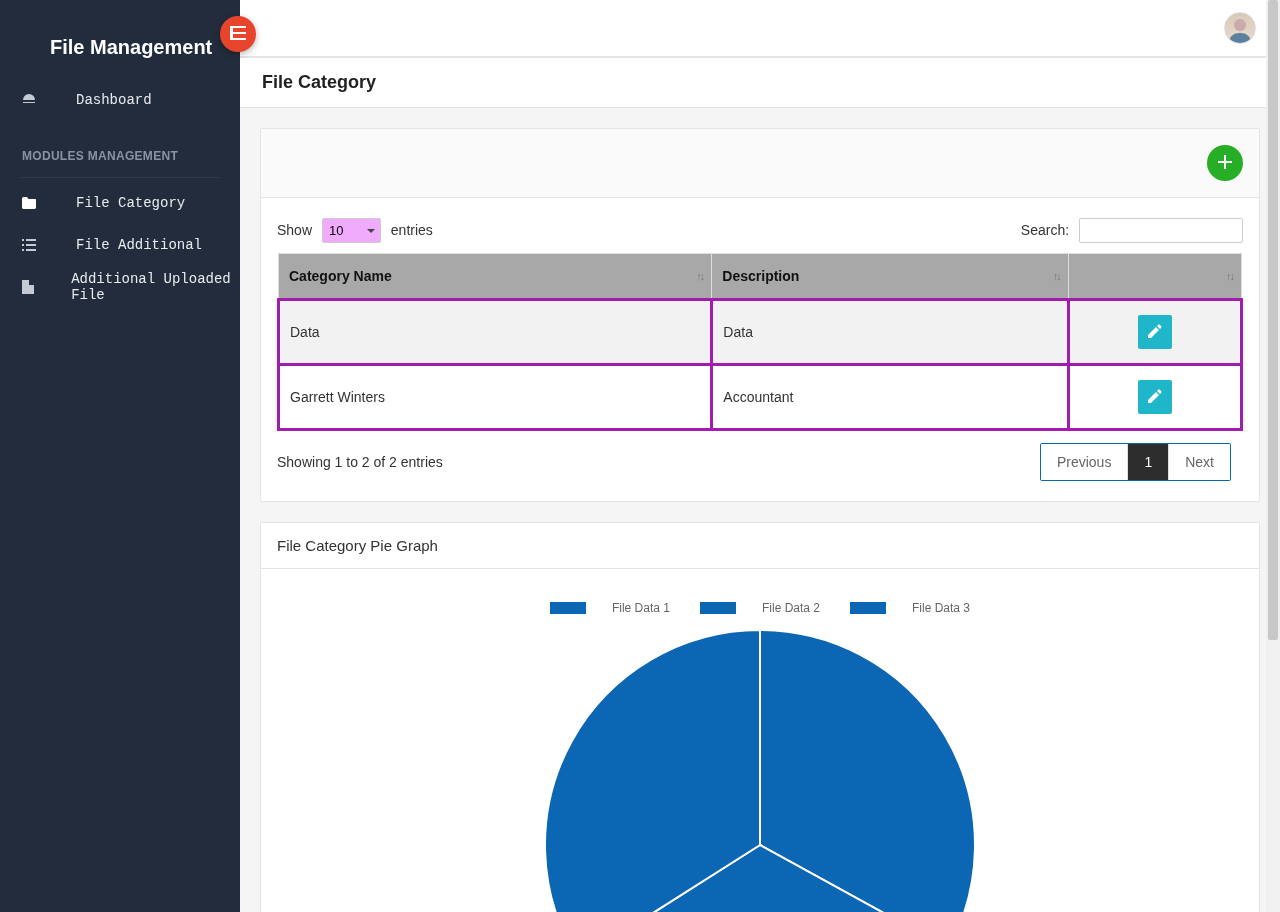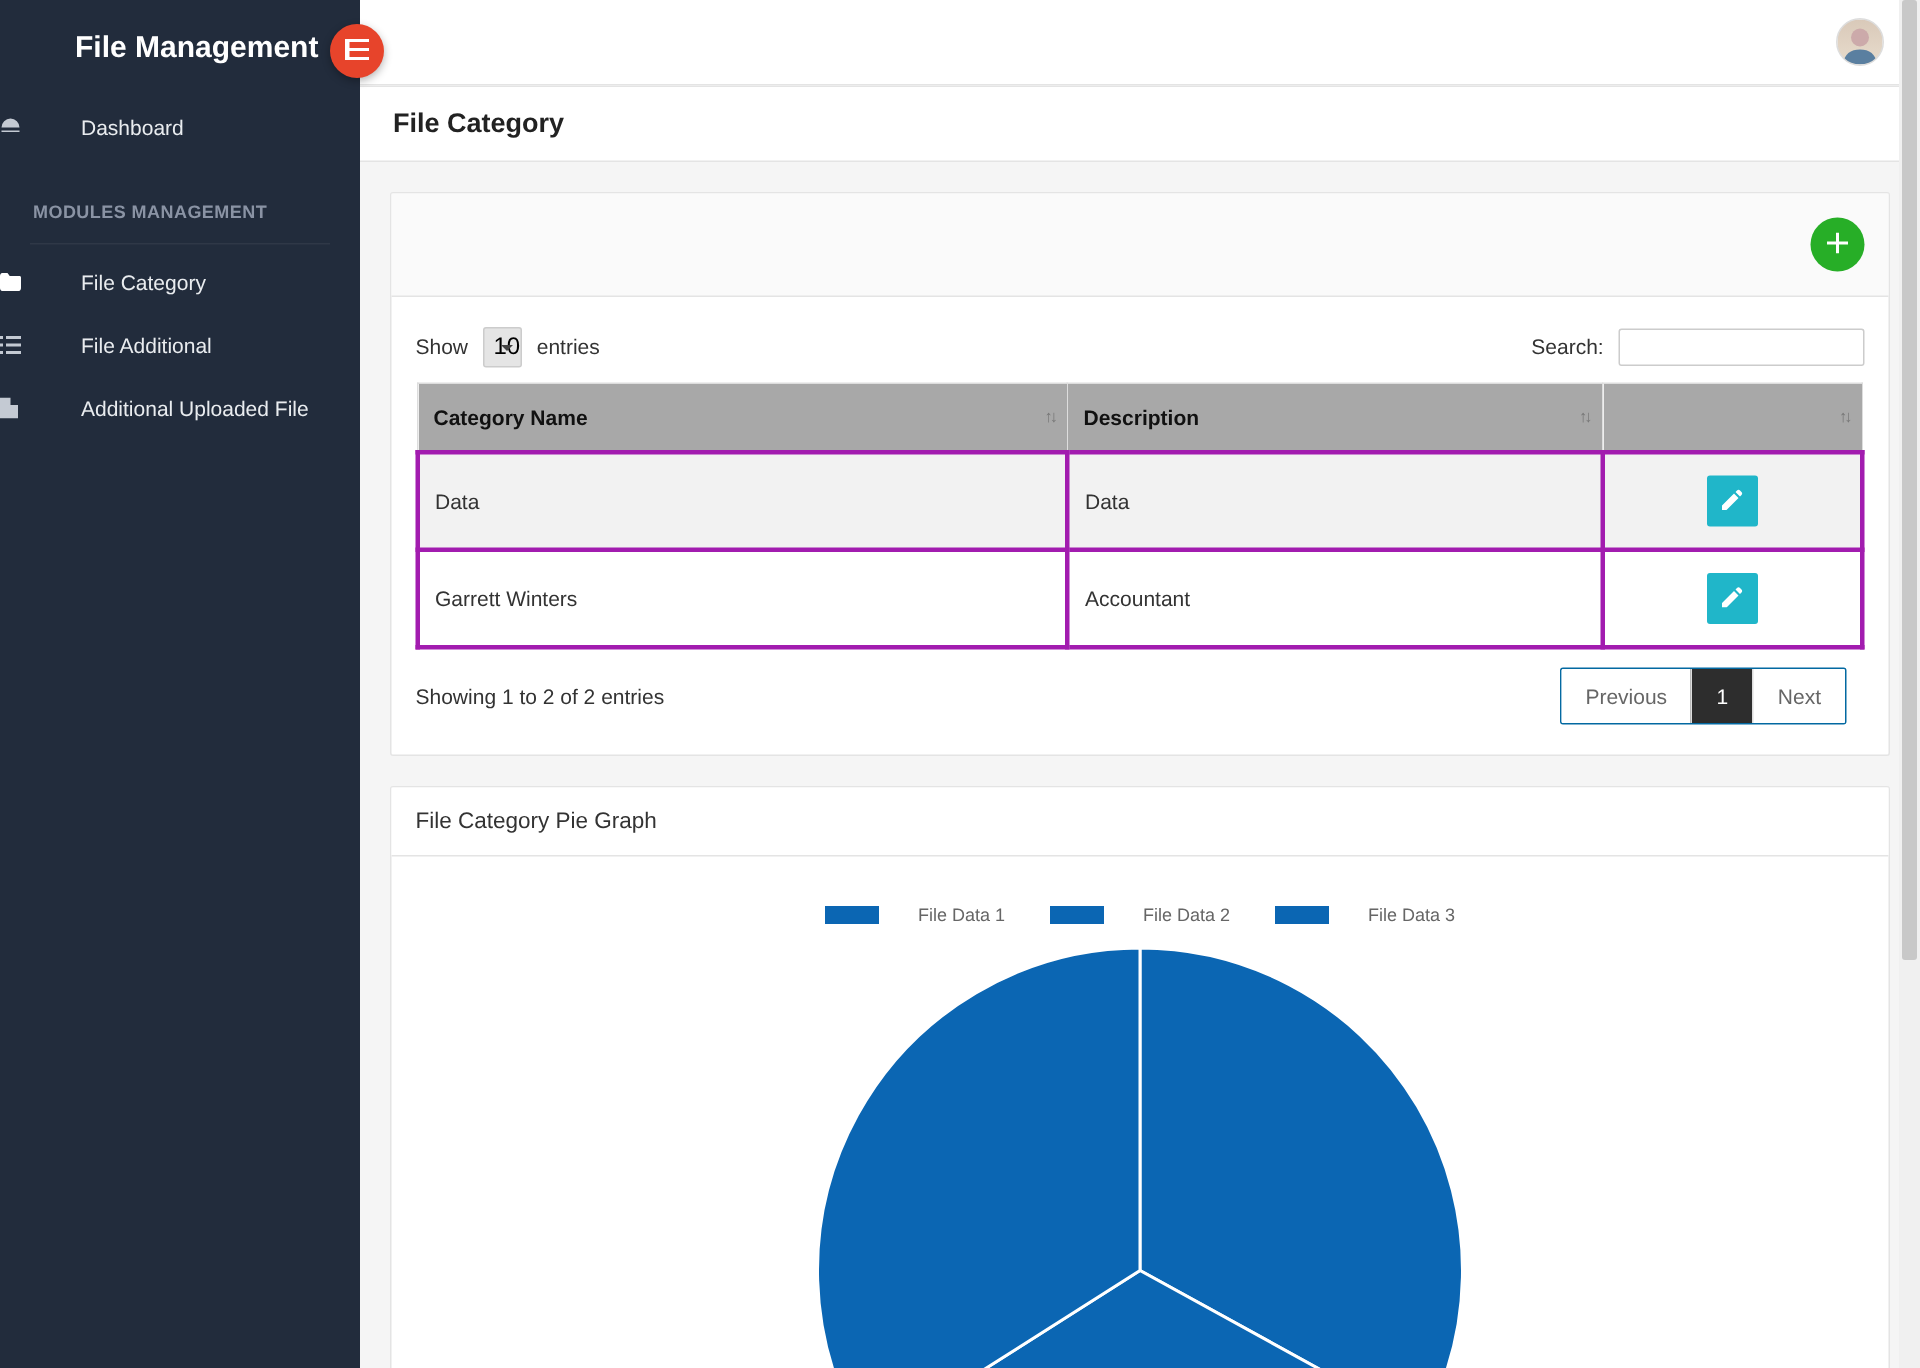--- a/index.html
+++ b/index.html
@@ -32,39 +32,42 @@
     position:relative;
   }
   .brand{
     height:64px;
     display:flex;
     align-items:center;
     padding:0 0 0 50px;
     font-size:20px;
     font-weight:600;
     color:#fff;
+    margin-top:15px;
   }
   .collapse-btn{
     position:absolute;
     top:16px; right:-16px;
     width:36px;height:36px;
     border-radius:50%;
     background:var(--accent-red);
     display:flex;align-items:center;justify-content:center;
     color:#fff;
     box-shadow:0 2px 6px rgba(0,0,0,.3);
     cursor:pointer;
     z-index:5;
   }
   .nav-item{
     display:flex;align-items:center;
     height:42px;
+    padding-left:22px;
     color:#E9ECEF;
     cursor:pointer;
     font-size:14px;
+    font-family:Liberation Mono, monospace;
   }
   .nav-item .nav-ico{width:30px;display:flex;align-items:center;color:#C4CAD3;}
   .nav-item .nav-label{padding-left:24px;}
   .nav-section{
     padding:14px 22px 10px 22px;
     font-size:12px;
     font-weight:700;
     color:var(--text-muted);
     border-bottom:0;
     margin-top:14px;
@@ -117,22 +120,22 @@
   .panel-body{padding:16px;}
   .btn-round-green{
     width:36px;height:36px;border-radius:50%;
     background:var(--btn-green);
     color:#fff;display:flex;align-items:center;justify-content:center;
     cursor:pointer;border:none;font-size:18px;
   }
   
   .dt-controls{display:flex;justify-content:space-between;align-items:center;padding:4px 0 10px 0;}
   .dt-show select{
-    padding:4px 0 4px 6px;border:1px solid #ccc;border-radius:2px;font-size:16px;
-    appearance:none;background:#e5e5e5;position:relative;
+    padding:4px 36px 4px 6px;border:1px solid #ccc;border-radius:2px;font-size:13px;
+    appearance:none;background:#f0abfc;position:relative;
   }
   .select-wrap{position:relative;display:inline-block;margin:0 6px;}
   .select-wrap:after{content:"";position:absolute;right:6px;top:50%;transform:translateY(-50%);border-left:4px solid transparent;border-right:4px solid transparent;border-top:4px solid #444;border-bottom:4px solid #444;border-bottom:none;}
   .select-wrap:before{content:"";position:absolute;right:6px;top:50%;margin-top:-8px;border-left:4px solid transparent;border-right:4px solid transparent;border-bottom:4px solid #444;}
   .dt-search input{
     border:1px solid #ccc;border-radius:2px;padding:4px 6px;font-size:13px;width:150px;margin-left:6px;
   }
   
   table.dt{width:100%;border-collapse:collapse;border:1px solid #ddd;}
   table.dt thead th{

